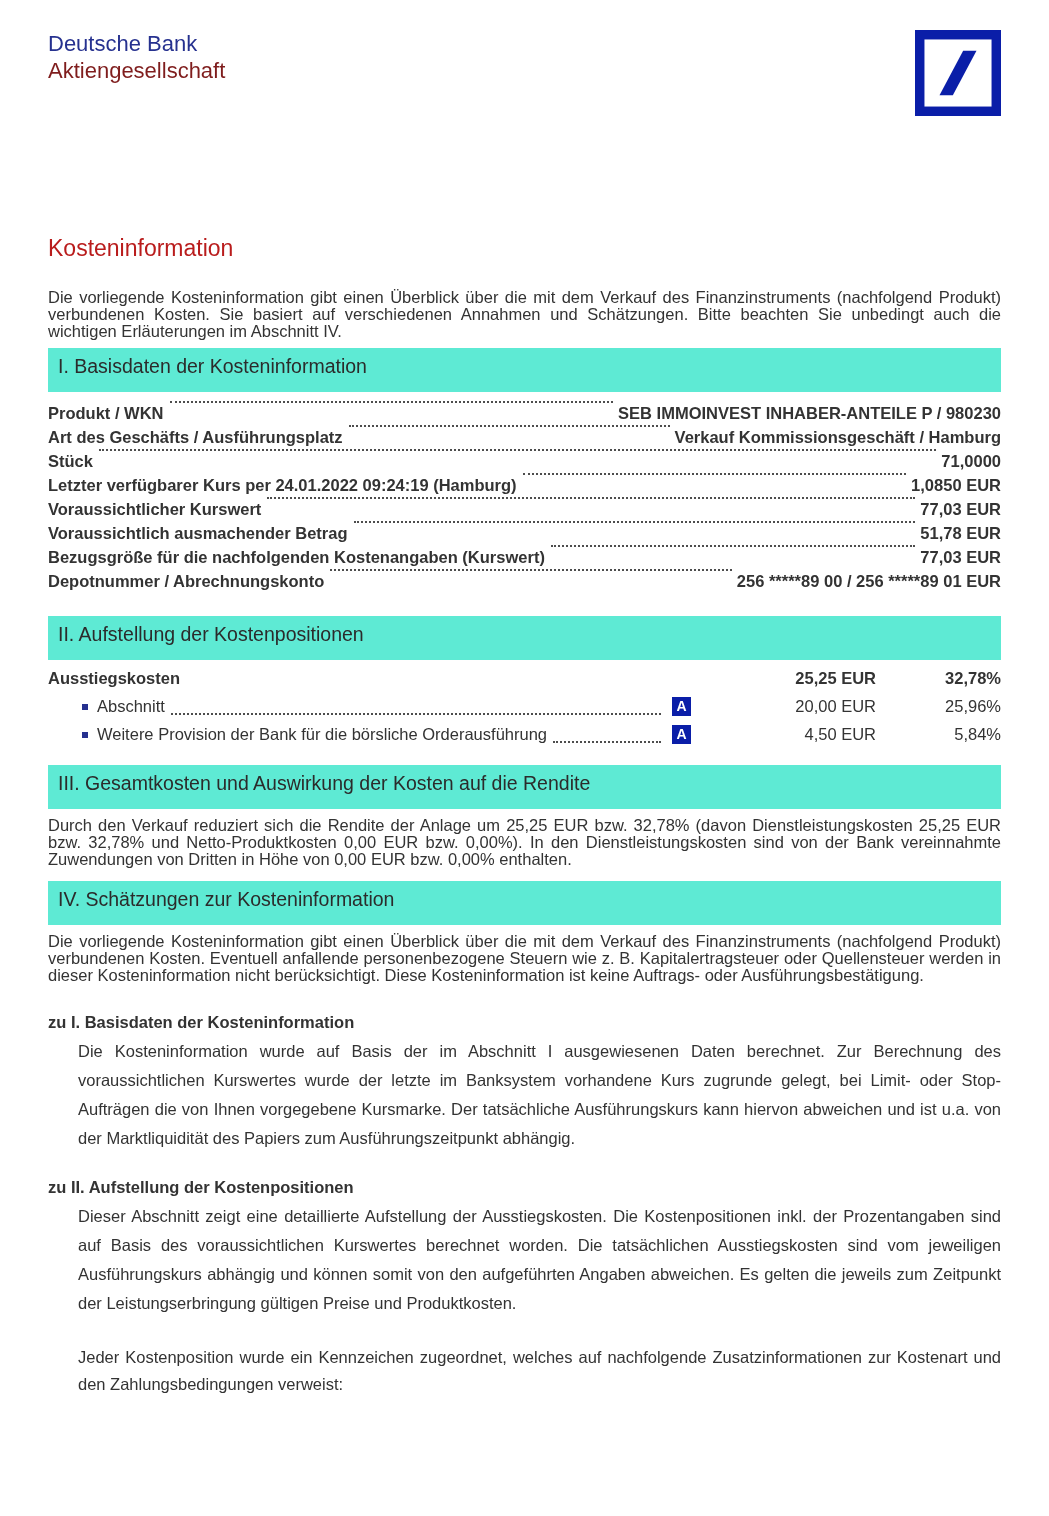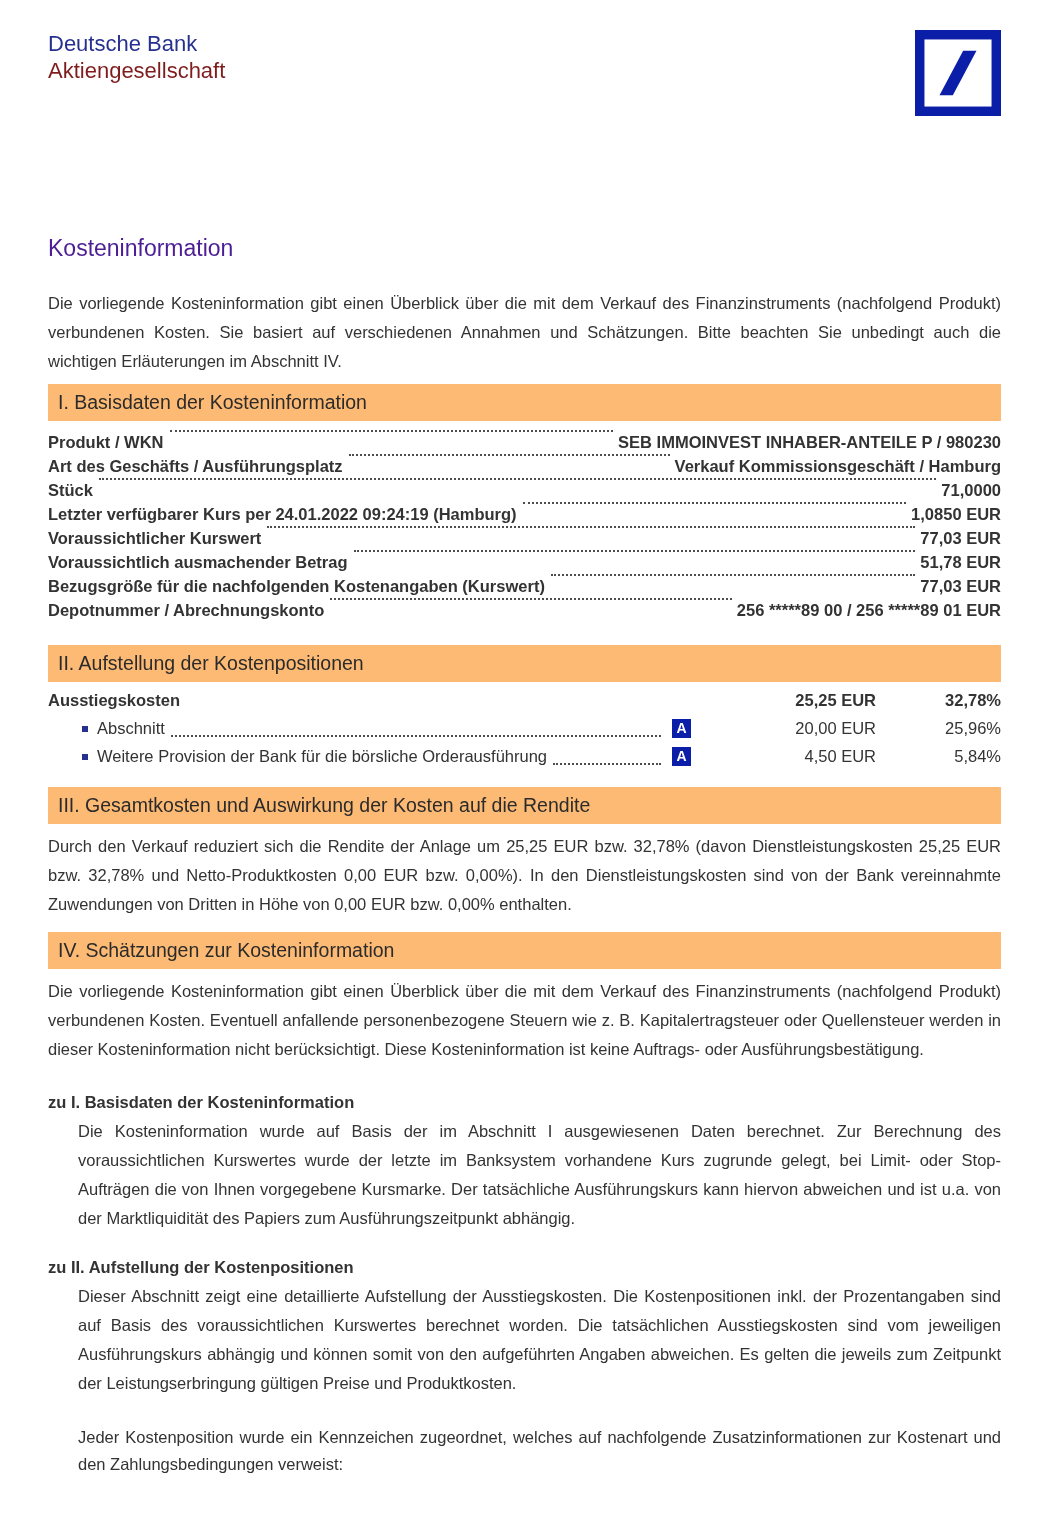--- a/index.html
+++ b/index.html
@@ -6,29 +6,29 @@
   body { width:1049px; min-height:1516px; font-family:"Liberation Sans", sans-serif; color:#333333; }
   .page { box-sizing:border-box; width:1049px; padding:30px 48px 20px 48px; position:relative; }
 
   
   .header { display:flex; justify-content:space-between; align-items:flex-start;gap:24px; }
   .brand-line1 { color:#26318F; font-size:22px; line-height:27px; }
   .brand-line2 { color:#7f1d1d; font-size:22px; line-height:27px; }
   .logo { width:86px; height:86px; display:block; }
 
   
-  .doc-title { color:#4c1d95; font-size:23px; font-weight:400; line-height:28px; margin:118px 0 0 0; }
+  .doc-title { color:#b91c1c; font-size:23px; font-weight:400; line-height:28px; margin:118px 0 0 0; }
 
   
-  .para { font-size:16.5px; line-height:29px; text-align:justify; margin:27px 0 0 0; }
+  .para { font-size:16.5px; line-height:17px; text-align:justify; margin:27px 0 0 0; }
   .para.tight { margin-top:8px; }
 
   
-  .section-bar { background:#fdba74; color:#2b2b2b; font-size:19.5px; line-height:24px;
-                 padding:6px 10px 7px 10px; margin-top:8px; }
+  .section-bar { background:#5eead4; color:#2b2b2b; font-size:19.5px; line-height:24px;
+                 padding:6px 10px 14px 10px; margin-top:8px; }
   .mt-23 { margin-top:23px; } .mt-17 { margin-top:17px; } .mt-13 { margin-top:13px; }
 
   
   .kv-list { margin-top:9px; }
   .kv-row { display:flex; align-items:flex-start; font-size:16.5px; line-height:24px;font-weight:bold; }
   .kv-label { white-space:nowrap; }
   .leader { flex:1 1 auto; border-bottom:2px dotted #4d4d4d; margin:0 5px 5px 6px; min-width:20px; }
   .kv-value { white-space:nowrap; }
 
   

